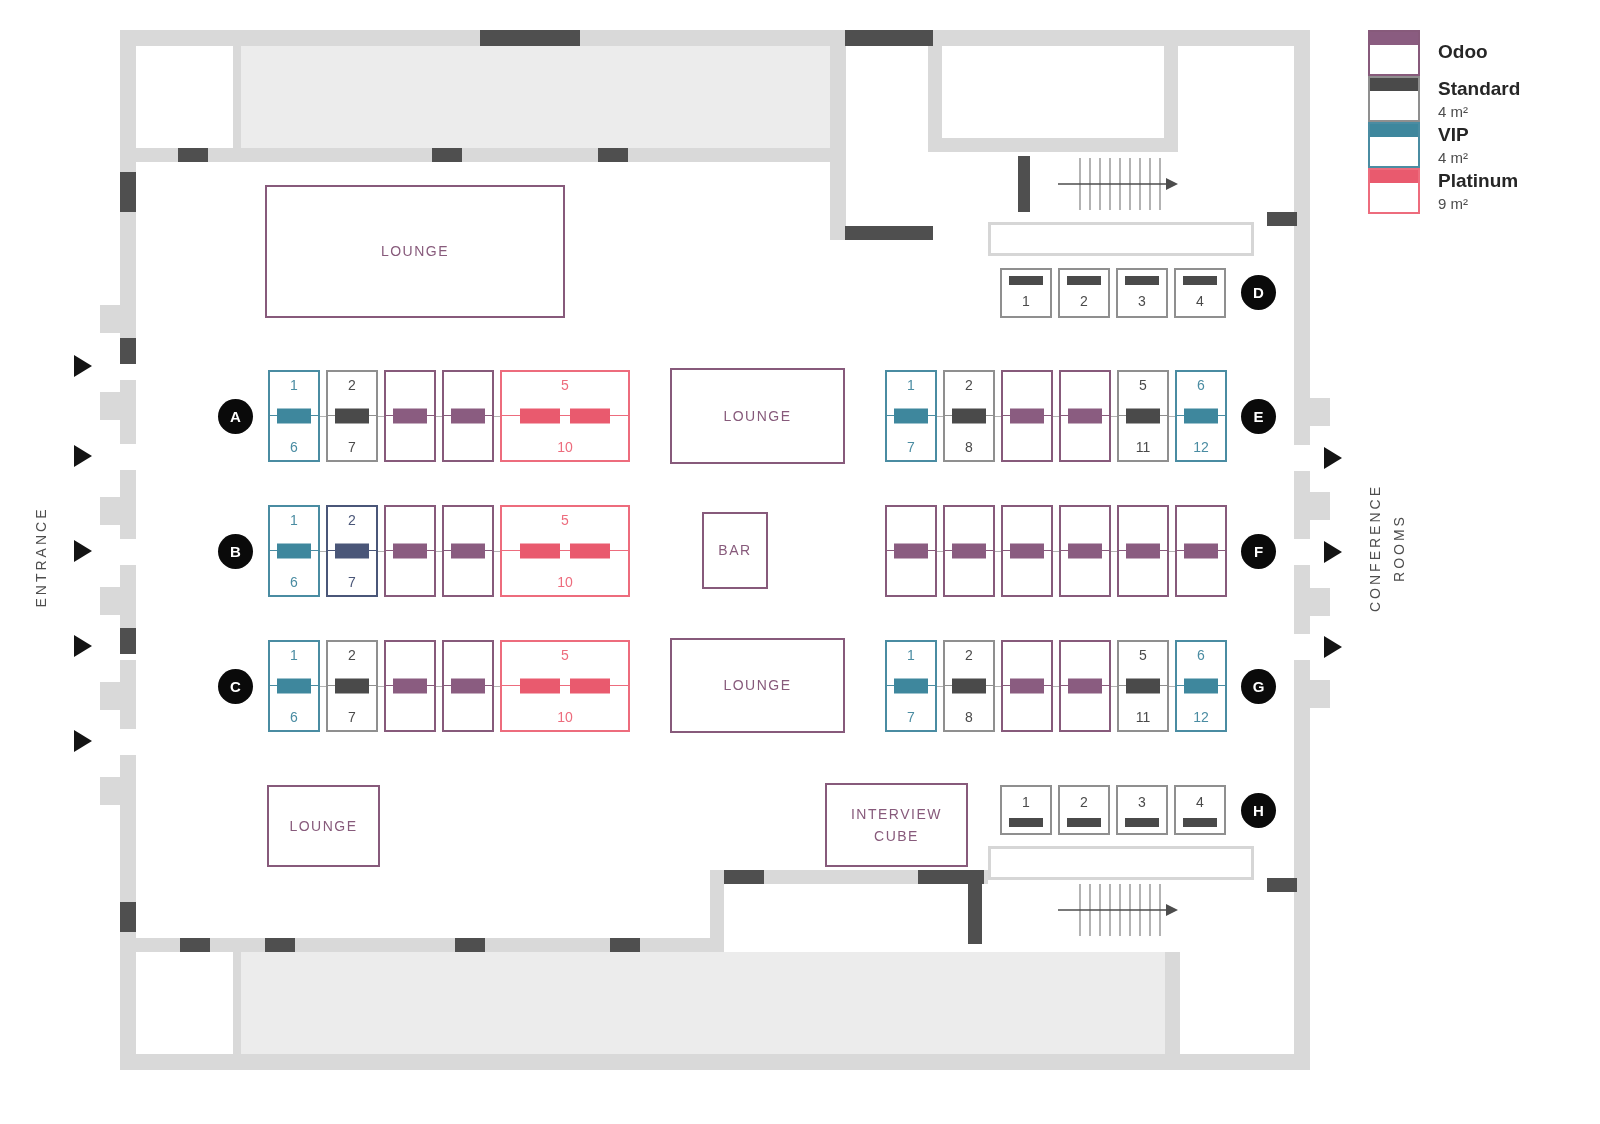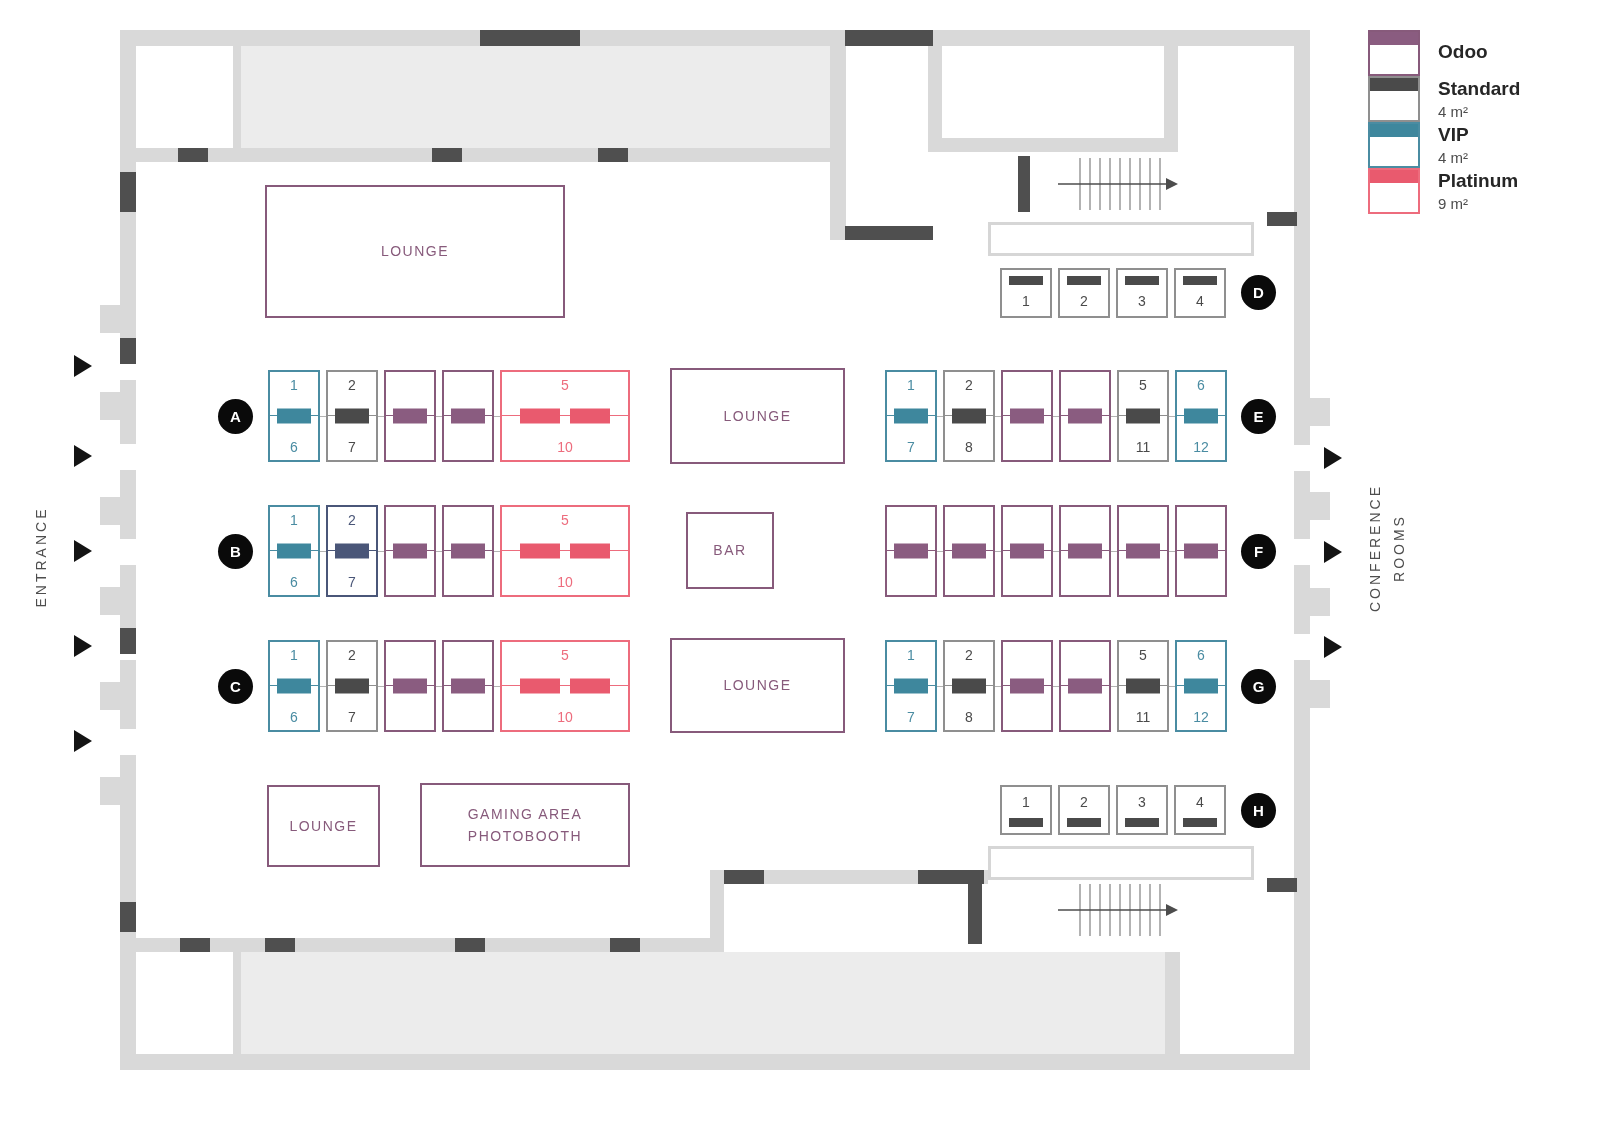--- a/index.html
+++ b/index.html
@@ -175,32 +175,32 @@
     <span>CONFERENCE</span>
     <span>ROOMS</span>
   </div>
 
   <div class="area" style="left:265px;top:185px;width:300px;height:133px">
     <span>LOUNGE</span>
   </div>
   <div class="area" style="left:670px;top:368px;width:175px;height:96px">
     <span>LOUNGE</span>
   </div>
-  <div class="area" style="left:686px;top:512px;width:88px;height:77px">
+  <div class="area" style="left:702px;top:512px;width:66px;height:77px">
     <span>BAR</span>
   </div>
   <div class="area" style="left:670px;top:638px;width:175px;height:95px">
     <span>LOUNGE</span>
   </div>
   <div class="area" style="left:267px;top:785px;width:113px;height:82px">
     <span>LOUNGE</span>
   </div>
-  <div class="area" style="left:420px;top:783px;width:210px;height:84px">
-    <span>GAMING AREA</span>
-    <span>PHOTOBOOTH</span>
+  <div class="area" style="left:825px;top:783px;width:143px;height:84px">
+    <span>INTERVIEW</span>
+    <span>CUBE</span>
   </div>
 
   <div class="booth-row large" style="left:268px;top:370px">
       <div class="booth large vip">
         <span class="num t">1</span>
         <span class="num b">6</span>
         <div class="mid"></div>
         <div class="bar"></div>
       </div>
       <div class="booth large standard">

